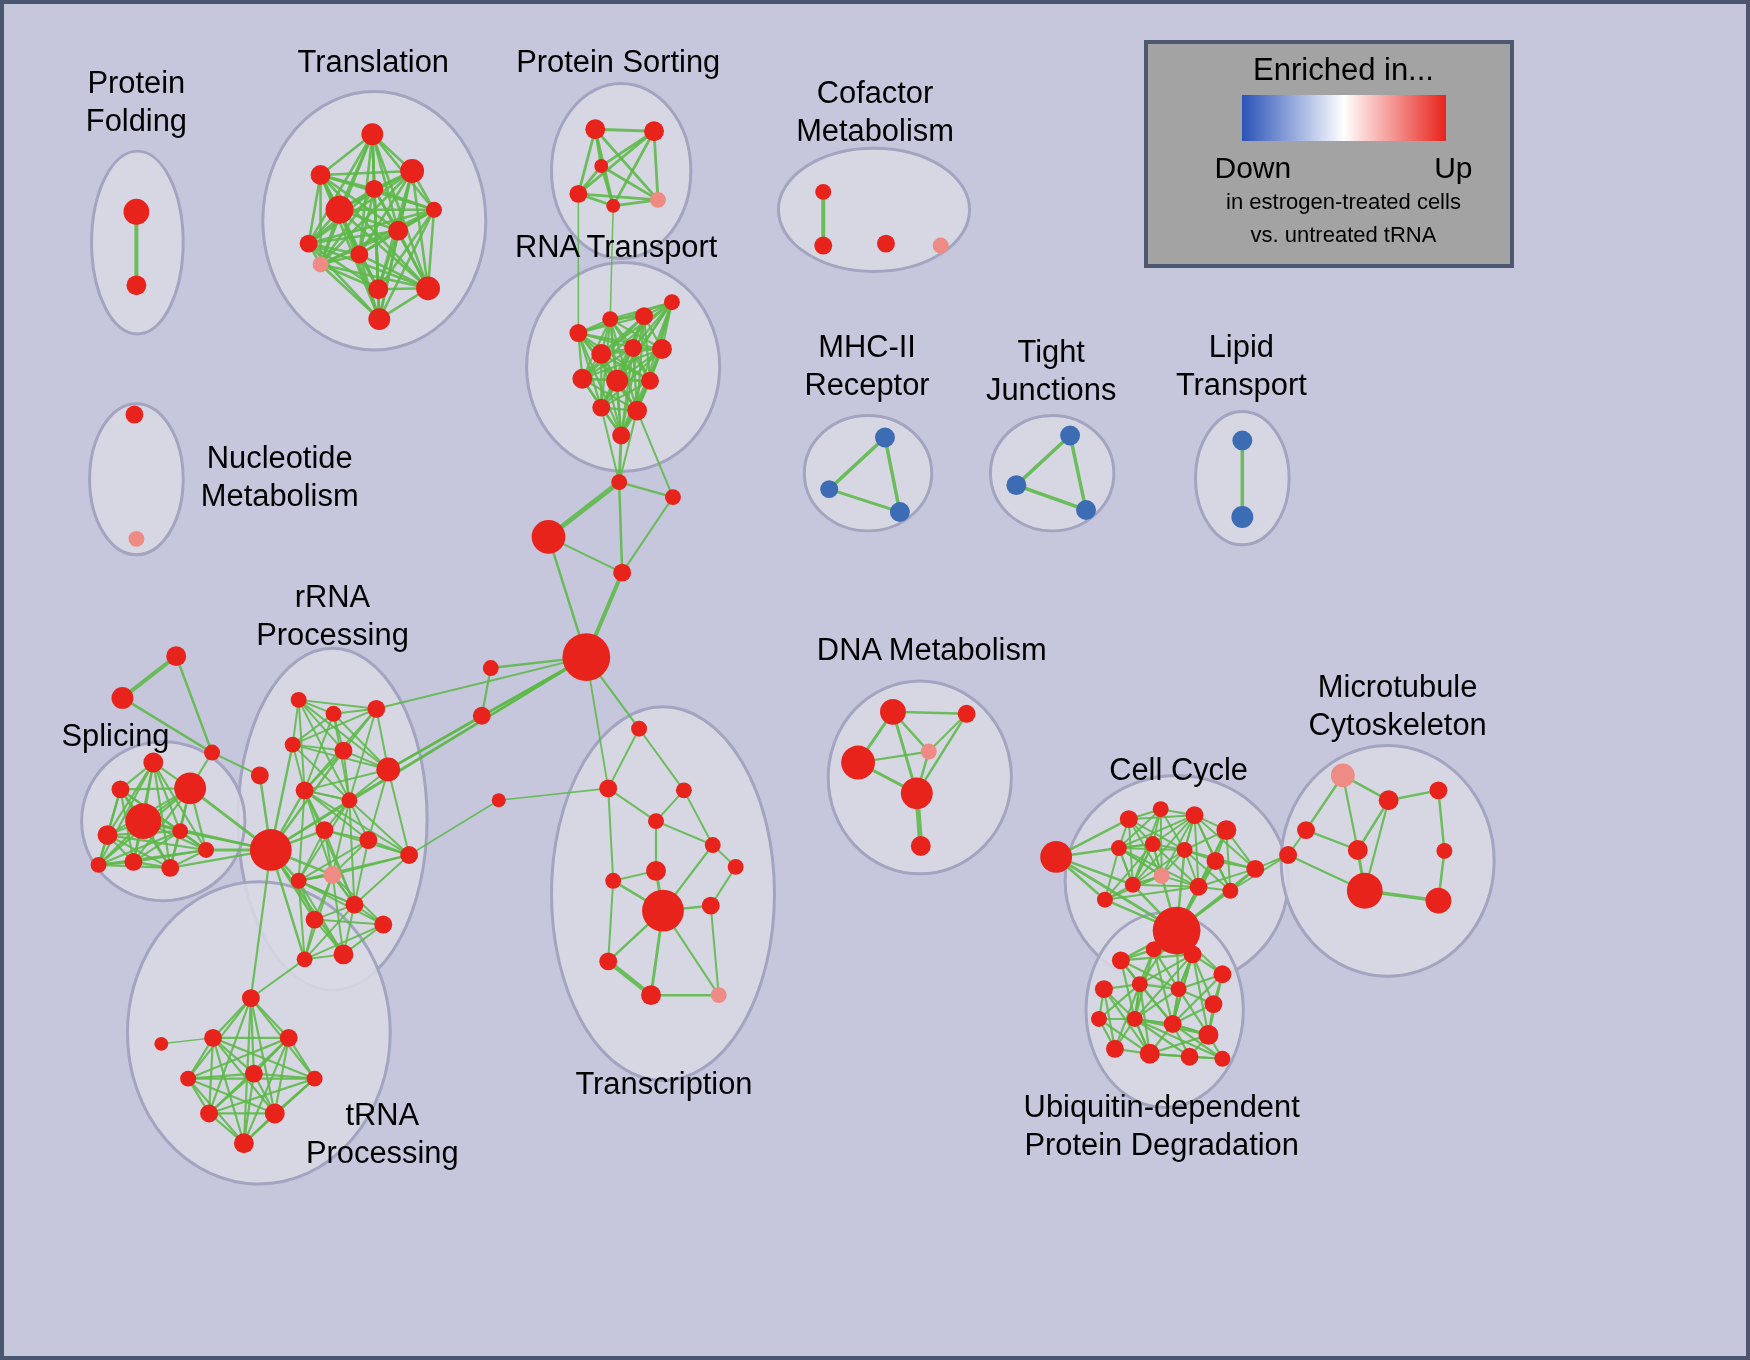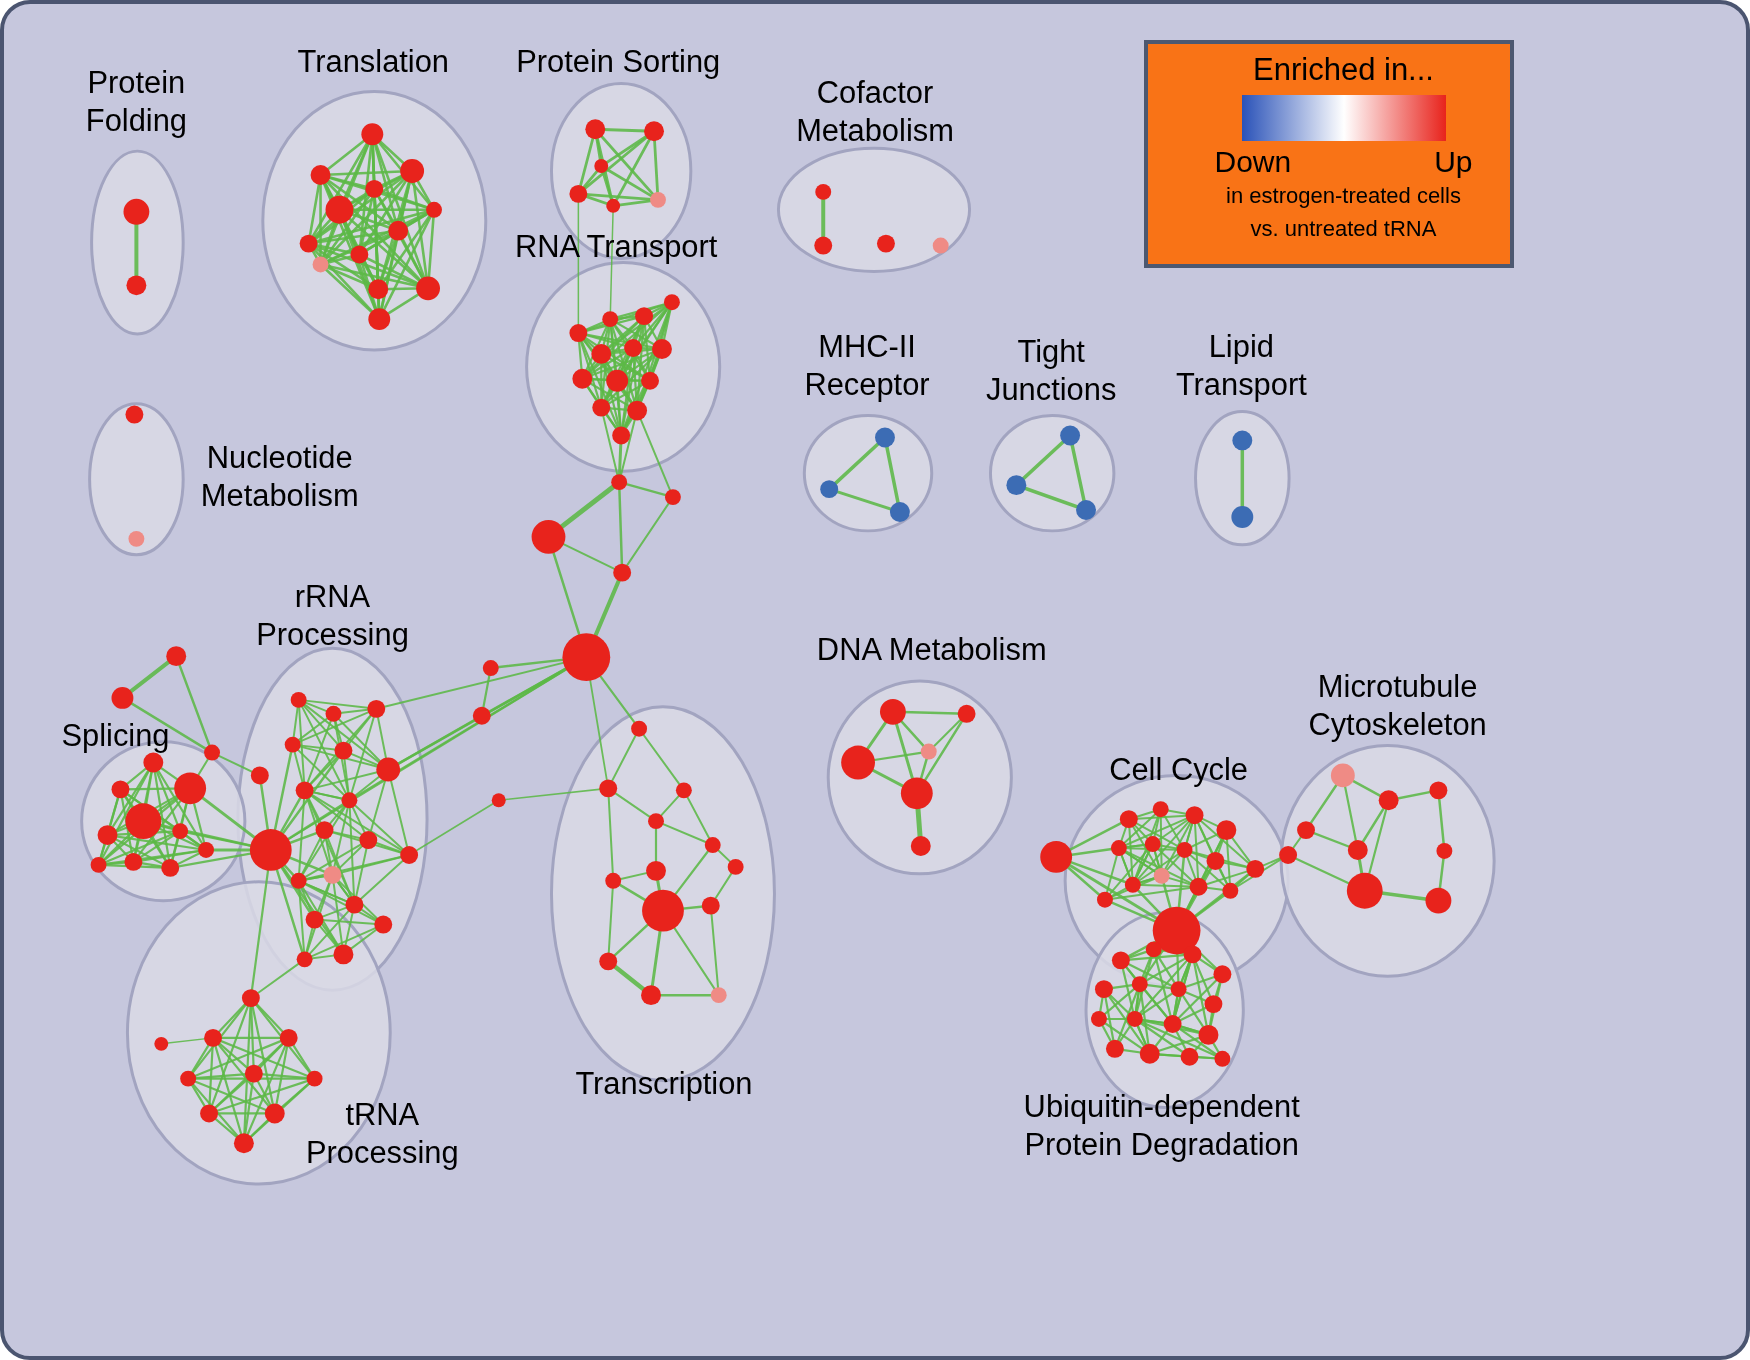--- a/index.html
+++ b/index.html
@@ -8,27 +8,27 @@
     position:relative; width:1750px; height:1360px;
     background:#c6c7dd; border:4px solid #4b5570; overflow:hidden;
   }
   svg.network { position:absolute; left:0; top:0; width:100%; height:100%; font-family:"Liberation Sans", sans-serif; }
   .legend {
     position:absolute; left:1140px; top:36px; width:370px; height:228px;
     border:4px solid #4d5870; background:#c6c7dd; text-align:center; z-index:5;
   }
   .legend-title { font-size:31px; color:#000; margin-top:8px; }
   .legend-bar { width:204px; height:46px; margin:7px auto 0 auto; }
-  .legend-range { display:flex; justify-content:space-between; width:258px; margin:4px auto 0 auto; font-size:30px; color:#000; }
+  .legend-range { display:flex; justify-content:space-between; width:258px; margin:10px auto 0 auto; font-size:30px; color:#000; }
   .legend-sub { font-size:22px; line-height:32px; color:#000; margin-top:1px; }
 </style>
 </head>
 <body>
 
-<div class="figure" style="background: rgb(198, 199, 221); border-color: rgb(75, 85, 112); border-radius: 30px;">
+<div class="figure" style="background: rgb(198, 199, 221); border-color: rgb(75, 85, 112);">
 
   <svg id="network-svg" class="network" viewBox="0 0 1750 1360" preserveAspectRatio="none">
       <ellipse cx="134" cy="240" rx="46" ry="92" fill="#d9d9e5" fill-opacity="0.85" stroke="#a2a4c0" stroke-width="3"></ellipse>
       <ellipse cx="372" cy="218" rx="112" ry="130" fill="#d9d9e5" fill-opacity="0.85" stroke="#a2a4c0" stroke-width="3"></ellipse>
       <ellipse cx="620" cy="168" rx="70" ry="88" fill="#d9d9e5" fill-opacity="0.85" stroke="#a2a4c0" stroke-width="3"></ellipse>
       <ellipse cx="874" cy="207" rx="96" ry="62" fill="#d9d9e5" fill-opacity="0.85" stroke="#a2a4c0" stroke-width="3"></ellipse>
       <ellipse cx="622" cy="365" rx="97" ry="105" fill="#d9d9e5" fill-opacity="0.85" stroke="#a2a4c0" stroke-width="3"></ellipse>
       <ellipse cx="133" cy="478" rx="47" ry="76" fill="#d9d9e5" fill-opacity="0.85" stroke="#a2a4c0" stroke-width="3"></ellipse>
       <ellipse cx="868" cy="472" rx="64" ry="58" fill="#d9d9e5" fill-opacity="0.85" stroke="#a2a4c0" stroke-width="3"></ellipse>
       <ellipse cx="1053" cy="472" rx="62" ry="58" fill="#d9d9e5" fill-opacity="0.85" stroke="#a2a4c0" stroke-width="3"></ellipse>
@@ -808,21 +808,21 @@
       <text x="380" y="1166" text-anchor="middle" font-size="31" fill="#000000">Processing</text>
       <text x="663" y="1096" text-anchor="middle" font-size="31" fill="#000000">Transcription</text>
       <text x="932" y="660" text-anchor="middle" font-size="31" fill="#000000">DNA Metabolism</text>
       <text x="1180" y="781" text-anchor="middle" font-size="31" fill="#000000">Cell Cycle</text>
       <text x="1400" y="697" text-anchor="middle" font-size="31" fill="#000000">Microtubule</text>
       <text x="1400" y="735" text-anchor="middle" font-size="31" fill="#000000">Cytoskeleton</text>
       <text x="1163" y="1120" text-anchor="middle" font-size="31" fill="#000000">Ubiquitin-dependent</text>
       <text x="1163" y="1158" text-anchor="middle" font-size="31" fill="#000000">Protein Degradation</text>
     </svg>
 
-  <div class="legend" id="legend-box" style="border-color: rgb(77, 88, 112); background: #f97316; padding-left: 29px;">
+  <div class="legend" id="legend-box" style="border-color: rgb(77, 88, 112); background: #a3a3a3; padding-left: 29px;">
     <div class="legend-title">Enriched in...</div>
     <div class="legend-bar" id="legend-bar" style="background: linear-gradient(90deg, rgb(42, 82, 184) 0%, rgb(255, 255, 255) 50%, rgb(232, 35, 28) 100%);"></div>
     <div class="legend-range">
       <span>Down</span>
       <span>Up</span>
     </div>
     <div class="legend-sub">in estrogen-treated cells</div>
     <div class="legend-sub">vs. untreated tRNA</div>
   </div>
 

